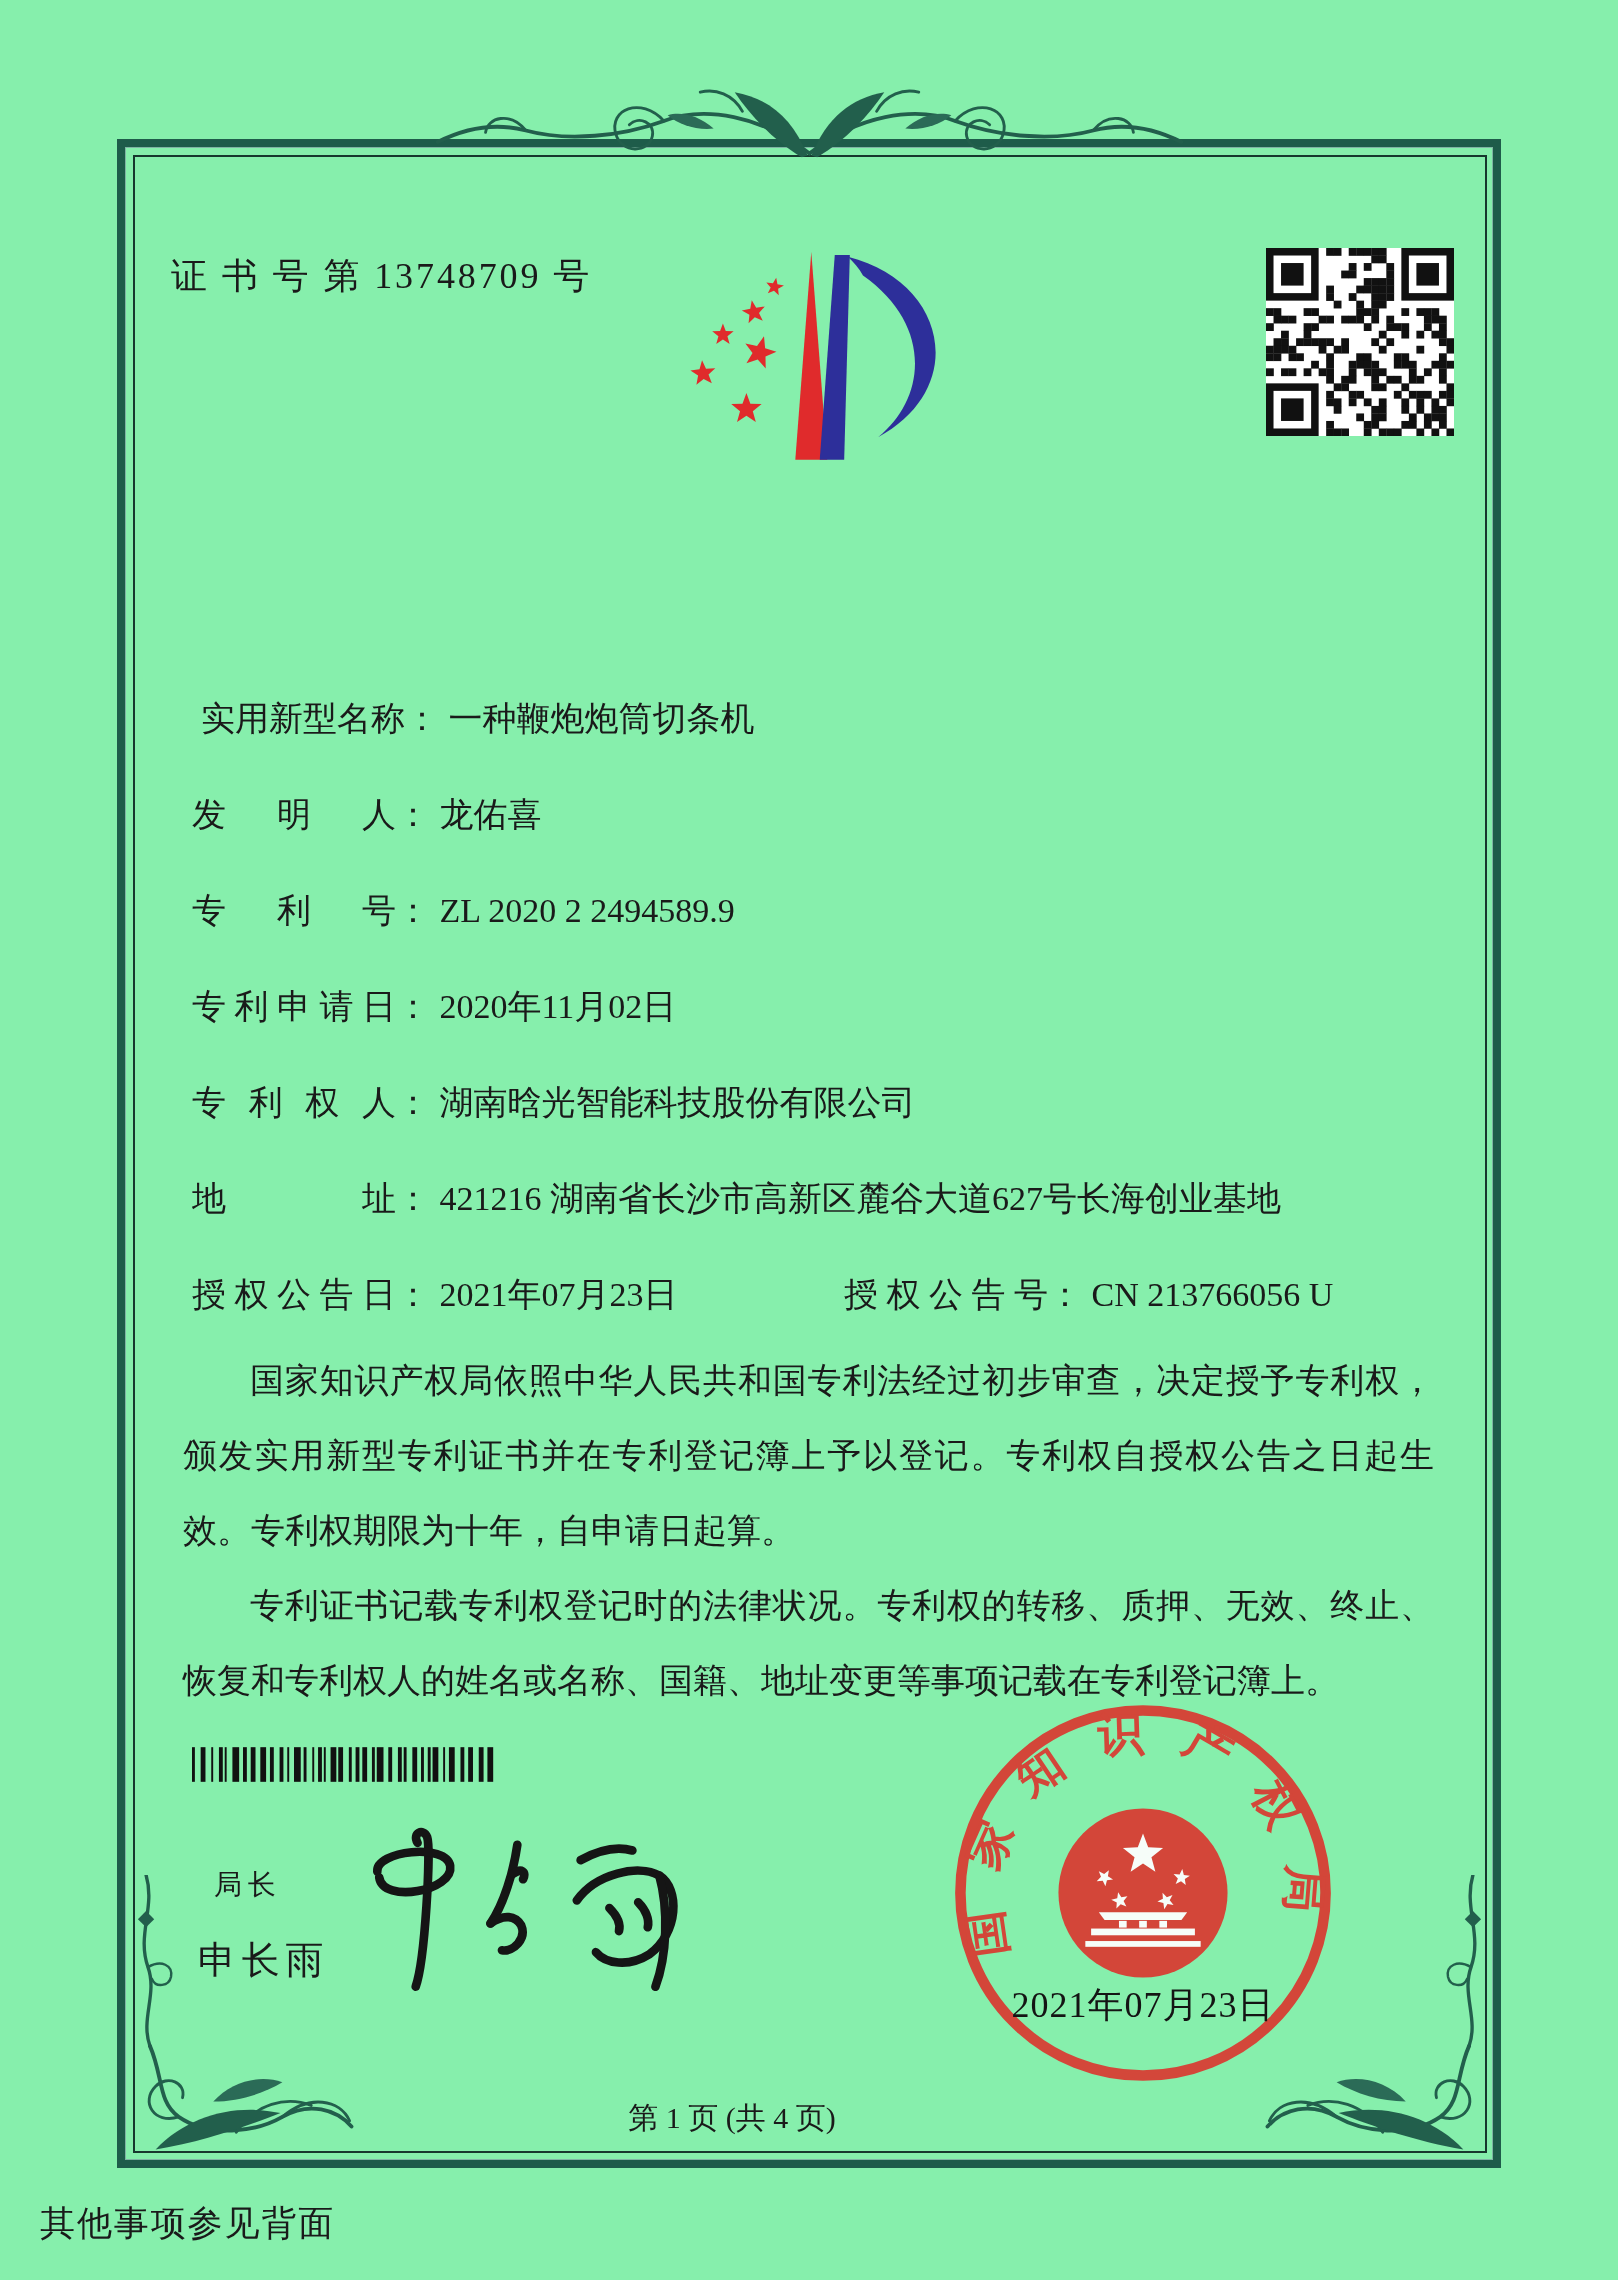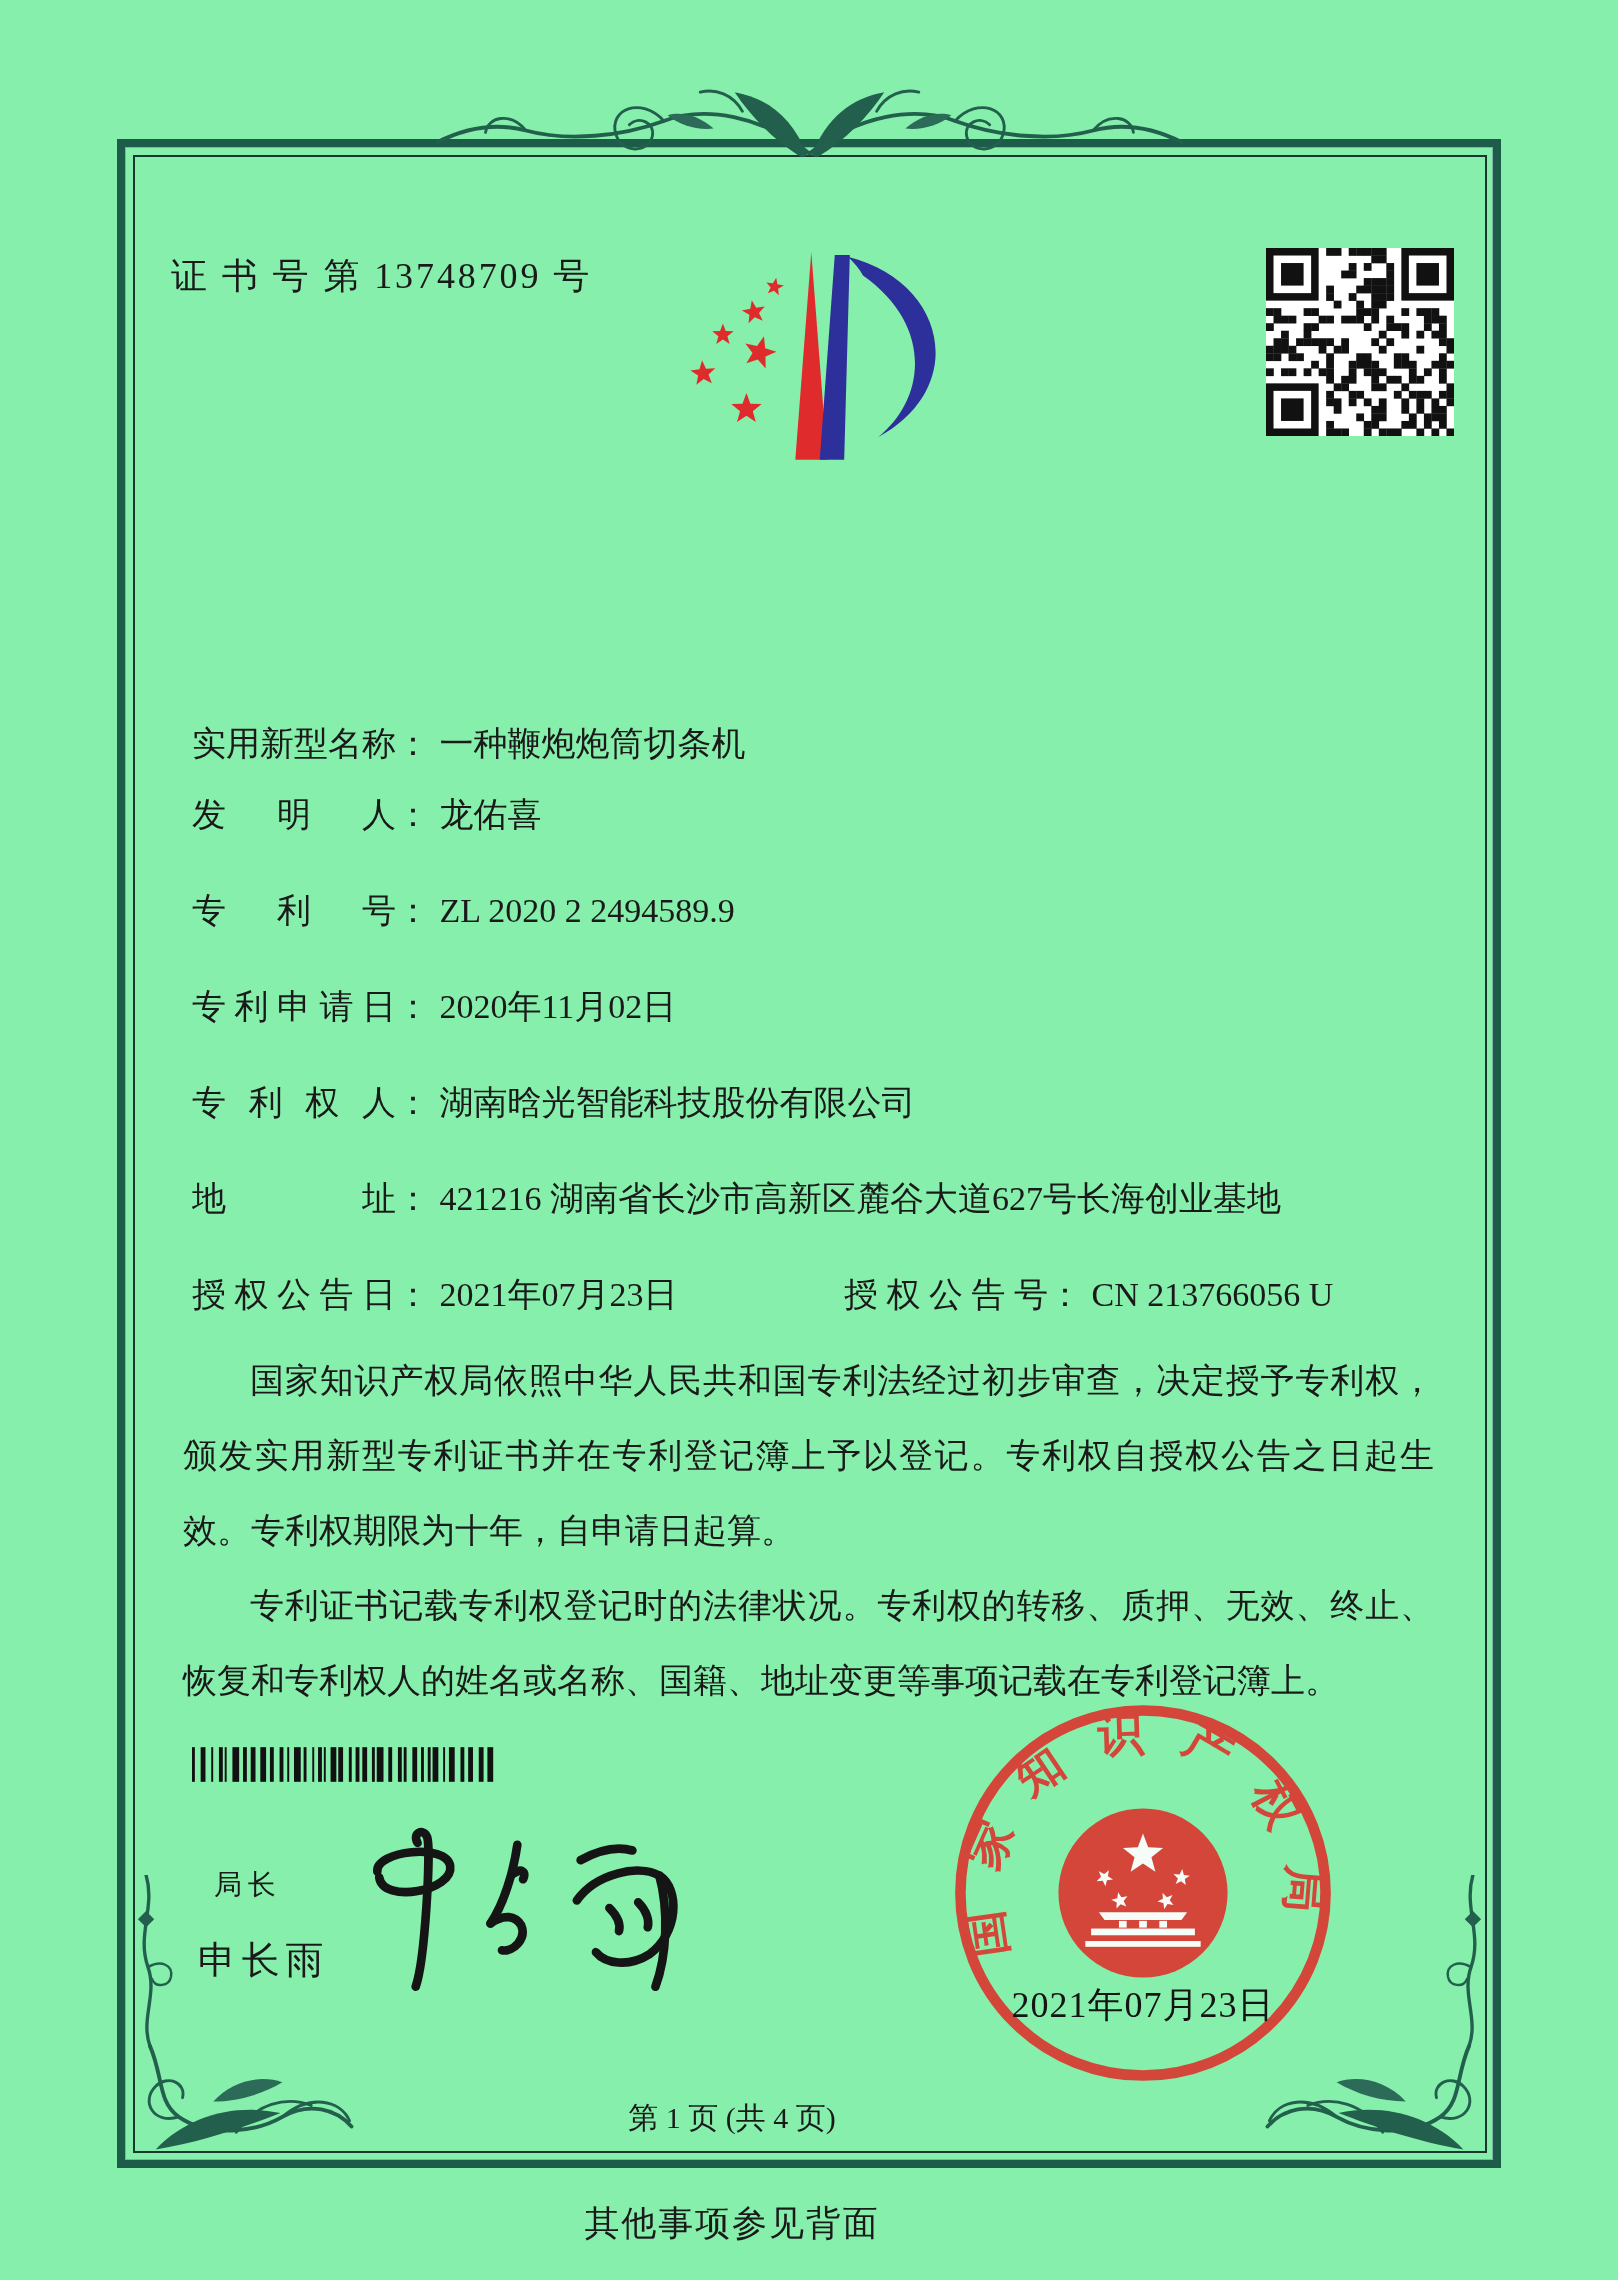--- a/index.html
+++ b/index.html
@@ -31,21 +31,21 @@
   
   .barcode{position:absolute;left:192px;top:1747px;}
   .director-title{position:absolute;left:214px;top:1866px;font-size:28px;letter-spacing:5.8px;}
   .director-name{position:absolute;left:198px;top:1935px;font-size:38px;letter-spacing:5.8px;}
   .signature{position:absolute;left:354px;top:1816px;}
   .seal{position:absolute;left:946px;top:1696px;}
   .seal-date{position:absolute;left:946px;top:1981px;width:394px;text-align:center;
              font-size:36px;letter-spacing:1px;color:#141414;z-index:5;}
   .page-no{position:absolute;left:117px;top:2098px;width:1384px;text-align:center;
            font-size:30px;transform:translateX(-77px);}
-  .back-note{position:absolute;left:117px;top:2200px;width:1384px;text-align:center;
+  .back-note{position:absolute;left:117px;top:2200px;width:1384px;
              font-size:35px;letter-spacing:1.9px;transform:translateX(-77px);}
   svg{display:block;}
 </style>
 </head>
 <body>
 
 <div id="page">
 
   <div class="frame-outer"></div>
   <div class="frame-inner"></div>
@@ -301,21 +301,21 @@
       <rect x="15.6" y="15.6" width="23.4" height="23.4" fill="#111"></rect>
       <rect x="140.4" y="0" width="54.6" height="54.6" fill="#111"></rect>
       <rect x="148.2" y="7.8" width="39" height="39" fill="#fff"></rect>
       <rect x="156" y="15.6" width="23.4" height="23.4" fill="#111"></rect>
       <rect x="0" y="140.4" width="54.6" height="54.6" fill="#111"></rect>
       <rect x="7.8" y="148.2" width="39" height="39" fill="#fff"></rect>
       <rect x="15.6" y="156" width="23.4" height="23.4" fill="#111"></rect>
     </svg>
 
 
-  <div class="field-row" style="top:721px;">
+  <div class="field-row" style="top:696px;margin-left:9px;">
     <span class="flabel">实用新型名称</span><span>：</span><span class="fvalue">一种鞭炮炮筒切条机</span>
   </div>
   <div class="field-row" style="top:792px;">
     <span class="flabel">发明人</span><span>：</span><span class="fvalue">龙佑喜</span>
   </div>
   <div class="field-row" style="top:888px;">
     <span class="flabel">专利号</span><span>：</span><span class="fvalue">ZL 2020 2 2494589.9</span>
   </div>
   <div class="field-row" style="top:984px;">
     <span class="flabel">专利申请日</span><span>：</span><span class="fvalue">2020年11月02日</span>

